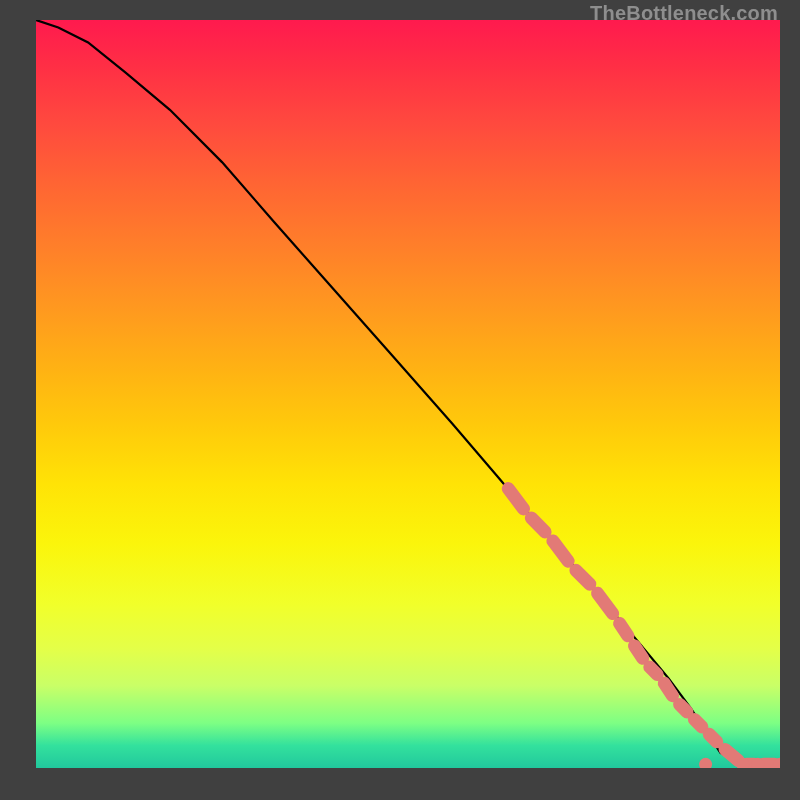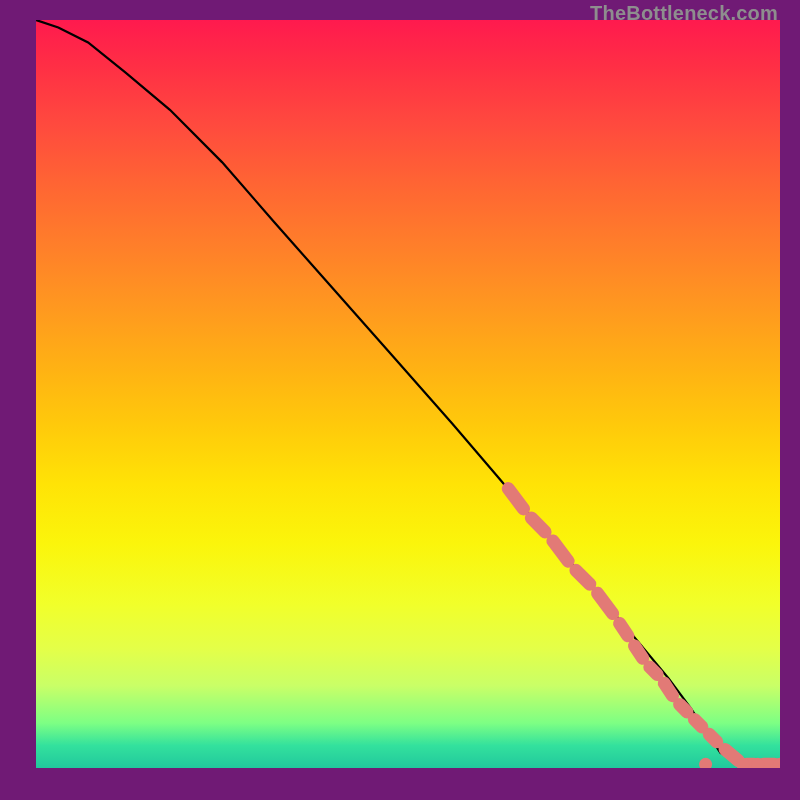--- a/index.html
+++ b/index.html
@@ -8,21 +8,21 @@
     width: 800px;
     height: 800px;
     background: #000;
     overflow: hidden;
     font-family: Arial, Helvetica, sans-serif;
   }
   .stage {
     position: relative;
     width: 800px;
     height: 800px;
-    background: #701a75;
+    background: #404040;
   }
   .plot {
     position: absolute;
     left: 36px;
     top: 20px;
     width: 744px;
     height: 748px;
   }
   .gradient {
     position: absolute;

